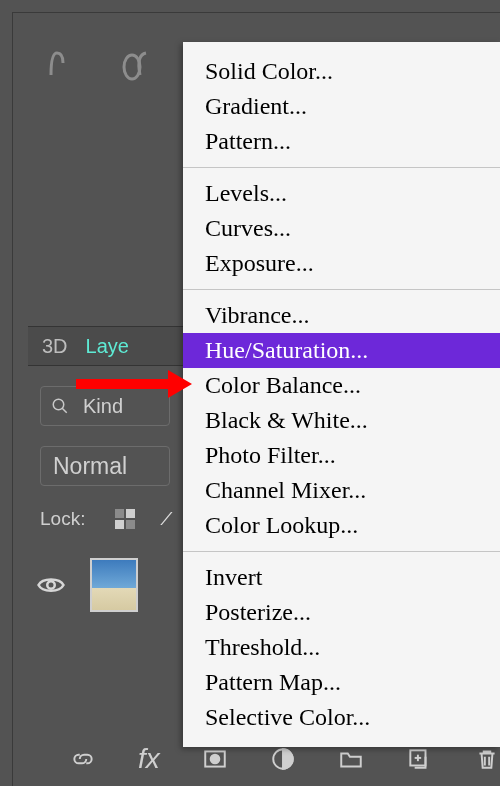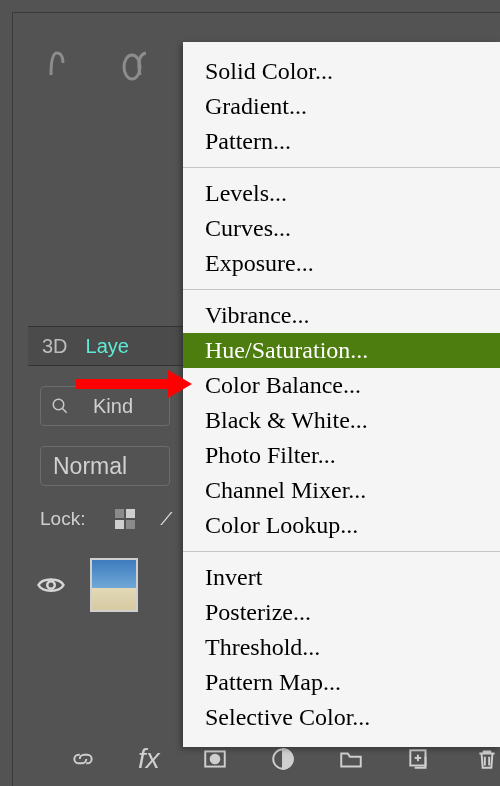--- a/index.html
+++ b/index.html
@@ -65,21 +65,21 @@
       position: absolute;
       top: 386px;
       left: 40px;
       width: 130px;
       height: 40px;
       border: 1px solid #6c6c6c;
       border-radius: 4px;
       display: flex;
       align-items: center;
       padding: 0 10px;
-      gap: 24px;
+      gap: 14px;
       font-size: 20px;
       color: #d0d0d0;
     }
     .search-icon {
       width: 18px; height: 18px;
       stroke: #c8c8c8; fill: none; stroke-width: 2;
     }
     
     .blend-row {
       position: absolute;
@@ -164,21 +164,21 @@
       background: #c5c5c5;
       margin: 0;
     }
     .menu-item {
       padding: 4px 0 4px 22px;
       white-space: nowrap;
       cursor: default;
       font-family: Liberation Serif, serif;
     }
     .menu-item.highlight {
-      background: #4d7c0f;
+      background: #6d28d9;
       color: #fff;
     }
     
     .red-arrow {
       position: absolute;
       top: 372px;
       left: 76px;
       width: 116px;
       height: 24px;
       z-index: 30;

